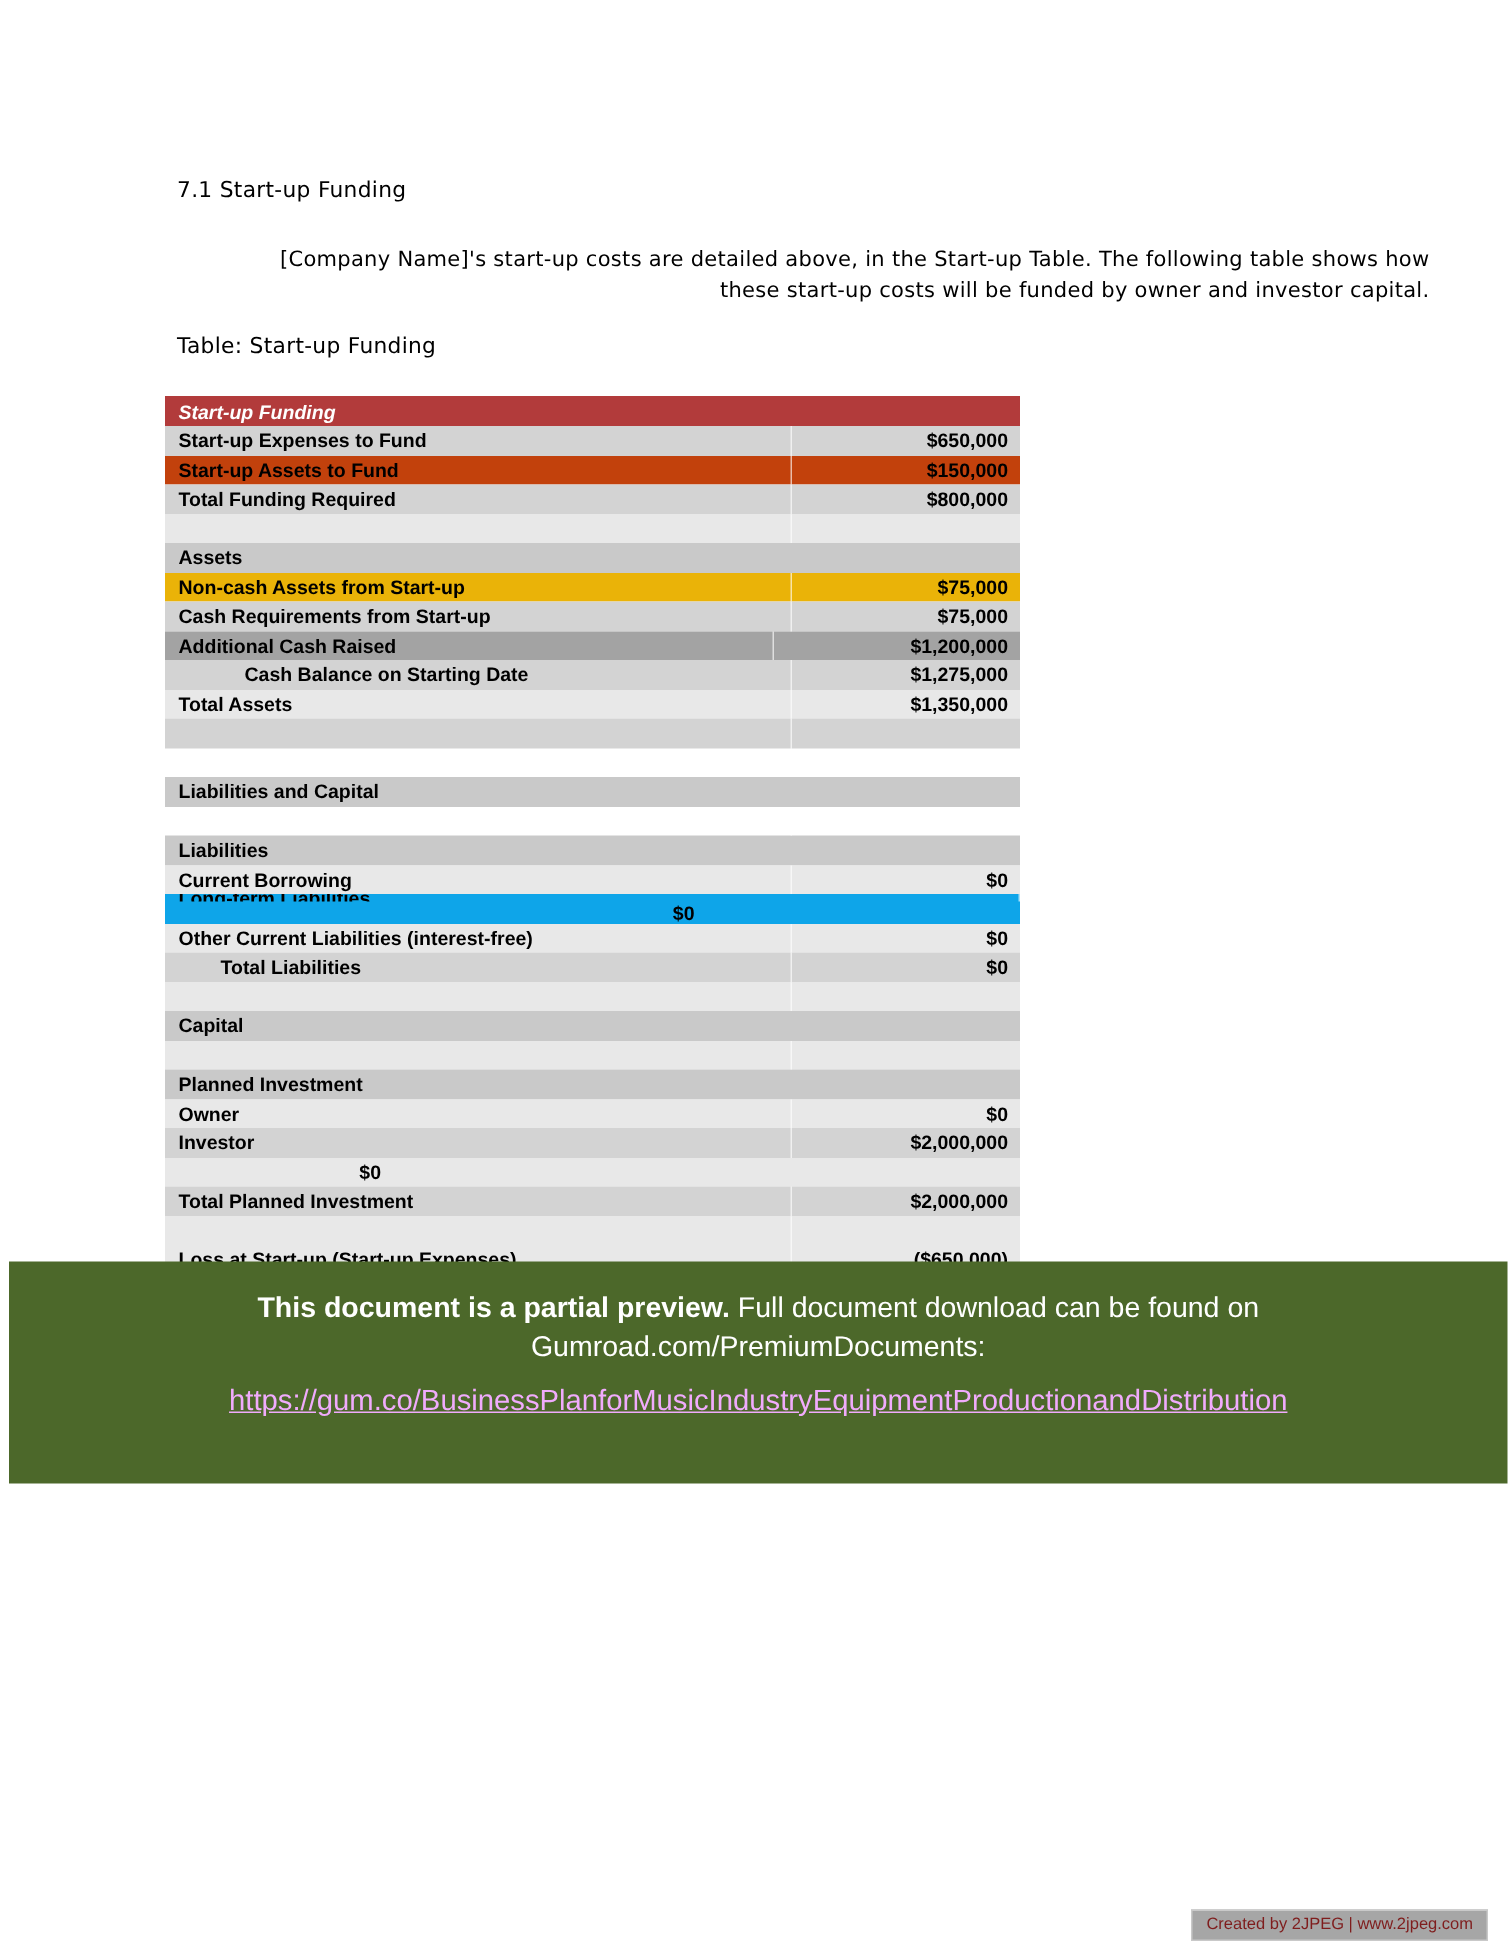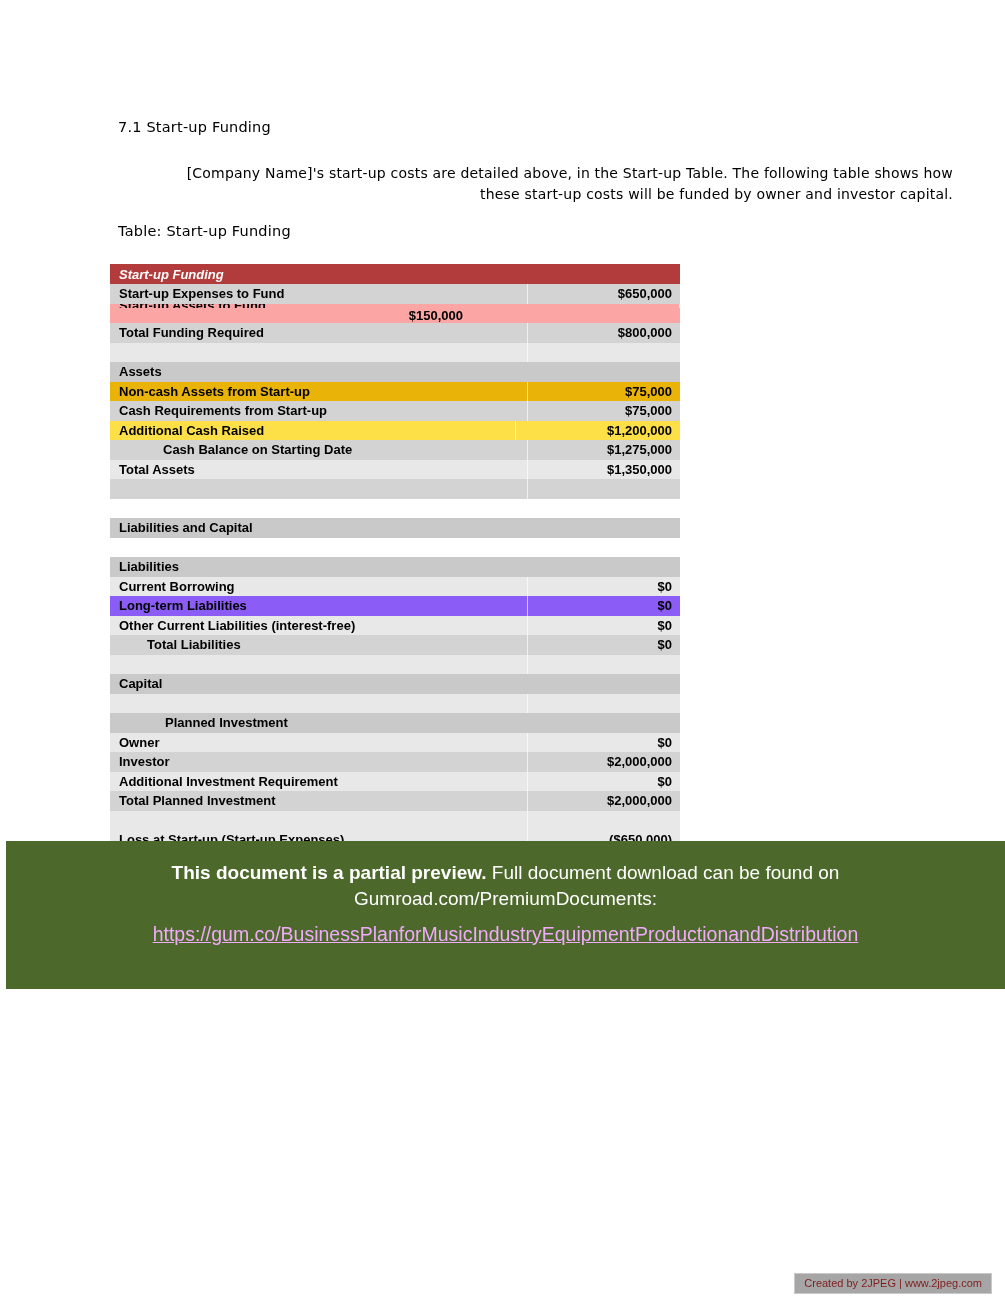--- a/index.html
+++ b/index.html
@@ -65,21 +65,21 @@
 
   <div class="tbl">
     <div class="tbl-header" style="background: rgb(178, 59, 59);">
       <span>Start-up Funding</span>
     </div>
     <div>
         <div class="row data" style="background: rgb(211, 211, 211);">
           <div class="cell-label">Start-up Expenses to Fund</div>
           <div class="cell-value">$650,000</div>
         </div>
-        <div class="row data" style="background: #fca5a5; flex-direction: column;">
+        <div class="row data" style="background: #c2410c;">
           <div class="cell-label">Start-up Assets to Fund</div>
           <div class="cell-value">$150,000</div>
         </div>
         <div class="row data" style="background: rgb(211, 211, 211);">
           <div class="cell-label">Total Funding Required</div>
           <div class="cell-value">$800,000</div>
         </div>
         <div class="row spacer" style="background: rgb(232, 232, 232);">
           <div class="cell-label"></div>
           <div class="cell-value"></div>
@@ -89,21 +89,21 @@
           <div class="cell-value"></div>
         </div>
         <div class="row data" style="background: #eab308;">
           <div class="cell-label">Non-cash Assets from Start-up</div>
           <div class="cell-value">$75,000</div>
         </div>
         <div class="row data" style="background: rgb(211, 211, 211);">
           <div class="cell-label">Cash Requirements from Start-up</div>
           <div class="cell-value">$75,000</div>
         </div>
-        <div class="row data" style="background: #fde047; gap: 12px;">
+        <div class="row data" style="background: #a3a3a3; gap: 12px;">
           <div class="cell-label">Additional Cash Raised</div>
           <div class="cell-value">$1,200,000</div>
         </div>
         <div class="row data" style="background: rgb(211, 211, 211); padding-left: 44px;">
           <div class="cell-label">Cash Balance on Starting Date</div>
           <div class="cell-value">$1,275,000</div>
         </div>
         <div class="row data" style="background: rgb(232, 232, 232);">
           <div class="cell-label">Total Assets</div>
           <div class="cell-value">$1,350,000</div>
@@ -125,21 +125,21 @@
           <div class="cell-value"></div>
         </div>
         <div class="row section" style="background: rgb(201, 201, 201);">
           <div class="cell-label">Liabilities</div>
           <div class="cell-value"></div>
         </div>
         <div class="row data" style="background: rgb(232, 232, 232);">
           <div class="cell-label">Current Borrowing</div>
           <div class="cell-value">$0</div>
         </div>
-        <div class="row data" style="background: #8b5cf6;">
+        <div class="row data" style="background: #0ea5e9; flex-direction: column;">
           <div class="cell-label">Long-term Liabilities</div>
           <div class="cell-value">$0</div>
         </div>
         <div class="row data" style="background: rgb(232, 232, 232);">
           <div class="cell-label">Other Current Liabilities (interest-free)</div>
           <div class="cell-value">$0</div>
         </div>
         <div class="row data" style="background: rgb(211, 211, 211); padding-left: 28px;">
           <div class="cell-label">Total Liabilities</div>
           <div class="cell-value">$0</div>
@@ -149,34 +149,33 @@
           <div class="cell-value"></div>
         </div>
         <div class="row section" style="background: rgb(201, 201, 201);">
           <div class="cell-label">Capital</div>
           <div class="cell-value"></div>
         </div>
         <div class="row spacer" style="background: rgb(232, 232, 232);">
           <div class="cell-label"></div>
           <div class="cell-value"></div>
         </div>
-        <div class="row section" style="background: rgb(201, 201, 201); padding-left: 46px;">
+        <div class="row section" style="background: rgb(201, 201, 201);">
           <div class="cell-label">Planned Investment</div>
           <div class="cell-value"></div>
         </div>
         <div class="row data" style="background: rgb(232, 232, 232);">
           <div class="cell-label">Owner</div>
           <div class="cell-value">$0</div>
         </div>
         <div class="row data" style="background: rgb(211, 211, 211);">
           <div class="cell-label">Investor</div>
           <div class="cell-value">$2,000,000</div>
         </div>
         <div class="row data" style="background: rgb(232, 232, 232);">
-          <div class="cell-label">Additional Investment Requirement</div>
           <div class="cell-value">$0</div>
         </div>
         <div class="row data" style="background: rgb(211, 211, 211);">
           <div class="cell-label">Total Planned Investment</div>
           <div class="cell-value">$2,000,000</div>
         </div>
         <div class="row spacer" style="background: rgb(232, 232, 232);">
           <div class="cell-label"></div>
           <div class="cell-value"></div>
         </div>

